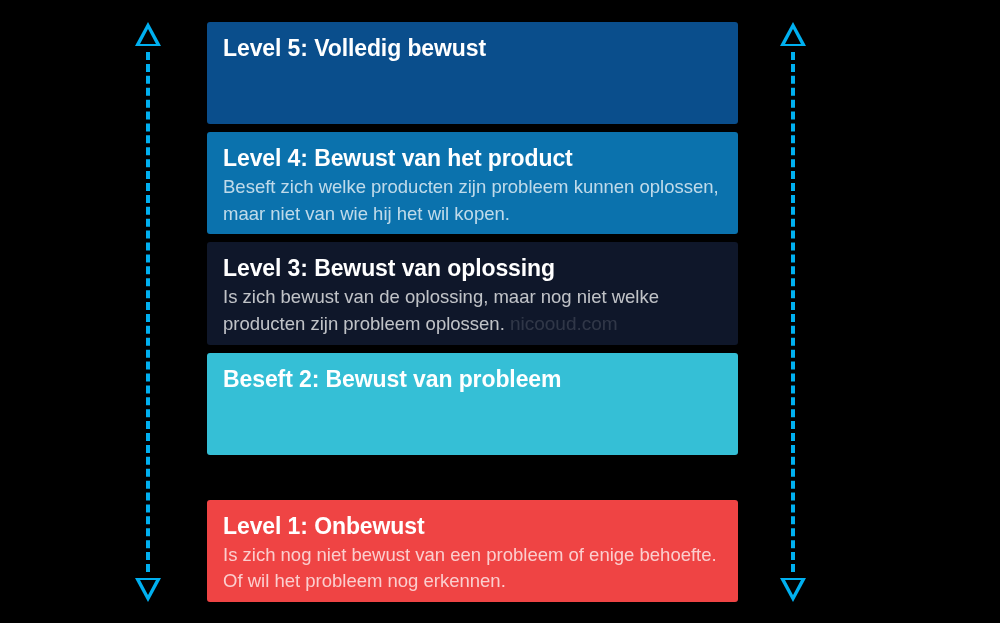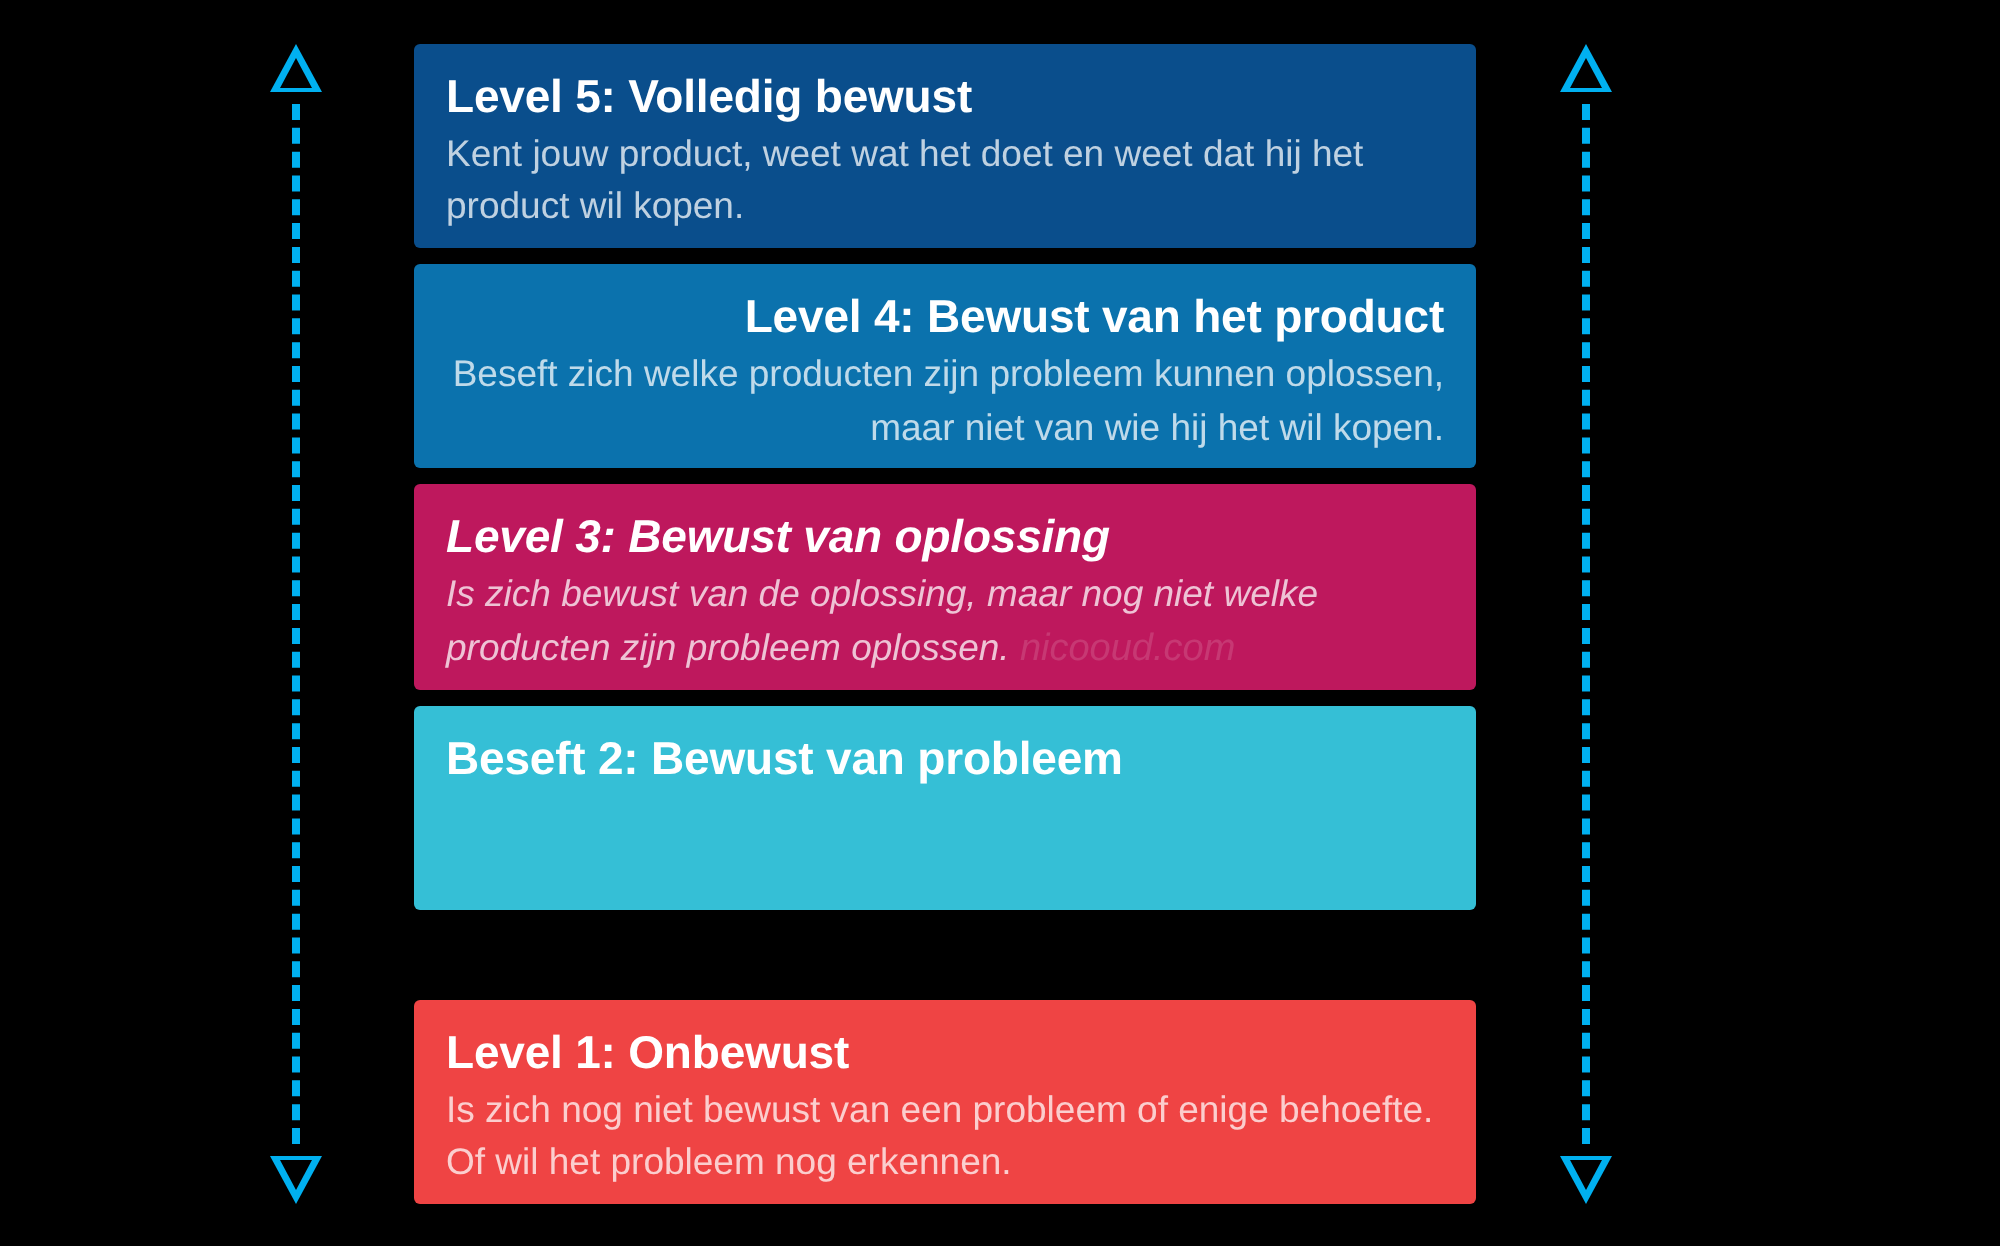--- a/index.html
+++ b/index.html
@@ -137,29 +137,28 @@
   <div class="axis axis-right">
     <div class="tri tri-up"></div>
     <div class="axis-line"></div>
     <div class="tri tri-down"></div>
   </div>
 
   <div id="levels">
 
     <div class="level" style="background-color: rgb(10, 78, 140);">
       <p class="level-title">Level 5: Volledig bewust</p>
-      <p class="level-desc"><span>Kent jouw product, weet wat het doet en weet dat hij het product wil kopen.</span></p>
     </div>
 
-    <div class="level" style="background-color: rgb(11, 114, 173); text-align: right;">
+    <div class="level" style="background-color: rgb(11, 114, 173);">
       <p class="level-title">Level 4: Bewust van het product</p>
       <p class="level-desc"><span>Beseft zich welke producten zijn probleem kunnen oplossen, maar niet van wie hij het wil kopen.</span></p>
     </div>
 
-    <div class="level" style="background-color: #be185d; font-style: italic;">
+    <div class="level" style="background-color: #0f172a;">
       <p class="level-title">Level 3: Bewust van oplossing</p>
       <p class="level-desc"><span>Is zich bewust van de oplossing, maar nog niet welke producten zijn probleem oplossen.</span> <span class="watermark">nicooud.com</span></p>
     </div>
 
     <div class="level" style="background-color: rgb(53, 191, 214);">
       <p class="level-title">Beseft 2: Bewust van probleem</p>
     </div>
 
     <div class="level" style="background-color: #ef4444; margin-top: 37px;">
       <p class="level-title">Level 1: Onbewust</p>

